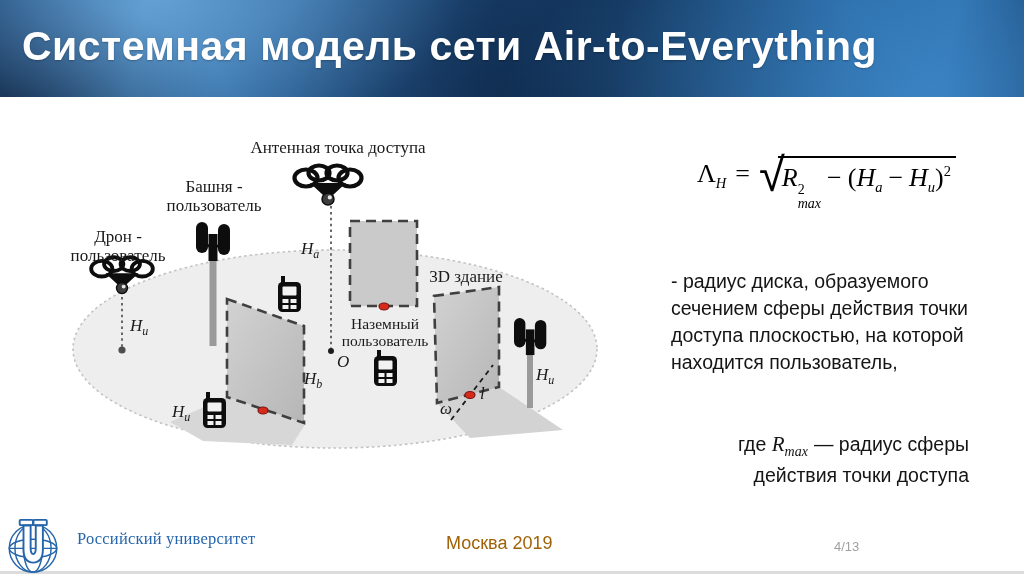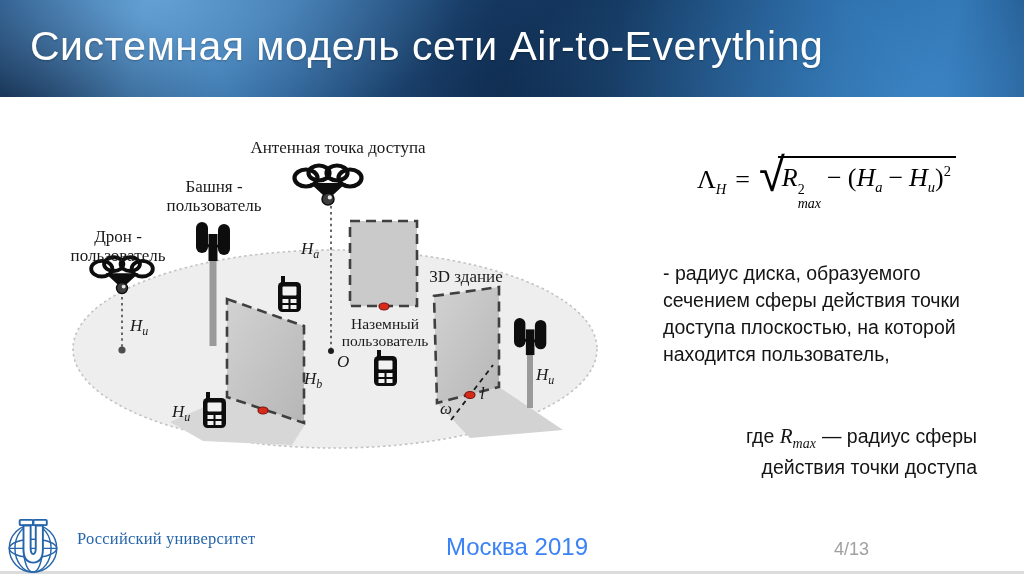--- a/index.html
+++ b/index.html
@@ -12,67 +12,67 @@
     position:absolute; left:0; top:0; width:1024px; height:97px;
     background:
       radial-gradient(ellipse 480px 240px at 16% 0%,  rgba(130,185,232,.55), rgba(130,185,232,0) 62%),
       radial-gradient(ellipse 700px 300px at 90% 100%, rgba(64,140,204,.65), rgba(64,140,204,0) 60%),
       radial-gradient(ellipse 420px 220px at 0% 115%,  rgba(8,22,46,.75),   rgba(8,22,46,0) 55%),
       radial-gradient(ellipse 600px 260px at 55% 110%, rgba(10,30,60,.55),  rgba(10,30,60,0) 60%),
       linear-gradient(100deg, #1d4a7a 0%, #4081ba 14%, #2f6aa2 28%, #173c66 48%, #143a63 60%, #2a6aa6 82%, #2f72b0 92%, #1c4a7c 100%);
     display:flex; align-items:center;
   }
   .title {
-    margin:0; padding:0 0 4px 30px; color:#ffffff; font-weight:400;
+    margin:0; padding:0 0 4px 22px; color:#ffffff; font-weight:700;
     font-size:41px; letter-spacing:.5px; white-space:nowrap;
     text-shadow:0 1px 2px rgba(0,0,0,.25);
   }
   
   .diagram { position:absolute; left:55px; top:122px; }
   .lbl { font-family:"Liberation Serif", serif; fill:#1a1a1a; font-size:17px; }
   .lbl-sm { font-family:"Liberation Serif", serif; fill:#1a1a1a; font-size:15.5px; }
   .it { font-style:italic; }
   
   .formula {
     position:absolute; left:697px; top:155px; display:flex; align-items:flex-start;
     font-family:"Liberation Serif", serif; font-size:26px; color:#000;
   }
-  .f-lhs, .f-eq { margin-top:10px; }
+  .f-lhs, .f-eq { margin-top:4px; }
   .f-eq { margin-left:9px; margin-right:9px; }
   .fsub { font-size:14.5px; }
   .fsub i, .f-lhs i { font-style:italic; }
   .f-radical { display:flex; align-items:flex-start; }
   .f-sign { font-family:"DejaVu Sans", sans-serif; font-size:47px; line-height:40px; font-weight:200; }
   .f-radicand {
     border-top:2.2px solid #000; margin-left:-7px; margin-top:1px;
     padding:5px 5px 0 4px; line-height:1.15; white-space:nowrap;
   }
   .f-radicand i { font-style:italic; }
   .ss { display:inline-flex; flex-direction:column; font-size:14px; line-height:1.02; vertical-align:-8px; }
   .ss .ss-sup { font-style:normal; }
   .ss .ss-sub { font-style:italic; }
   .f-op { margin:0 6px; }
   .fsup { font-size:14.5px; font-style:normal; }
   
   .desc { position:absolute; left:659px; top:256px; width:322px; color:#151515; }
-  .desc p { margin:4px; font-size:19.5px; line-height:1.39; }
+  .desc p { margin:12px; font-size:19.5px; line-height:1.39; }
   .desc .p2 { margin-top:54px;text-align:right; }
   .var { font-family:"Liberation Serif", serif; font-size:21px; font-style:italic; }
   .vsub { font-family:"Liberation Serif", serif; font-size:14px; font-style:italic; }
   .rest { margin-left:6px; }
   
   .bottom-edge { position:absolute; left:0; bottom:0; width:1024px; height:3px; background:#dcdcdc; }
   .logo { position:absolute; left:4px; top:517px; }
   .uni-name {
     position:absolute; left:77px; top:530px; color:#2565ab;
     font-family:"Liberation Serif", serif; font-weight:normal; font-size:16.5px; line-height:1.14;
     letter-spacing:.2px;
   }
-  .venue { position:absolute; left:446px; top:533px; font-size:24px; color:#3b82f6; }
-  .page-num { position:absolute; left:834px; top:539px; font-size:18px; color:#a0a0a0; }
+  .venue { position:absolute; left:446px; top:533px; font-size:18px; color:#a16207; }
+  .page-num { position:absolute; left:834px; top:539px; font-size:13px; color:#a0a0a0; }
 </style>
 </head>
 <body>
 
 <div class="slide">
 
   <header class="header">
     <h1 class="title">Системная модель сети Air-to-Everything</h1>
   </header>
 

